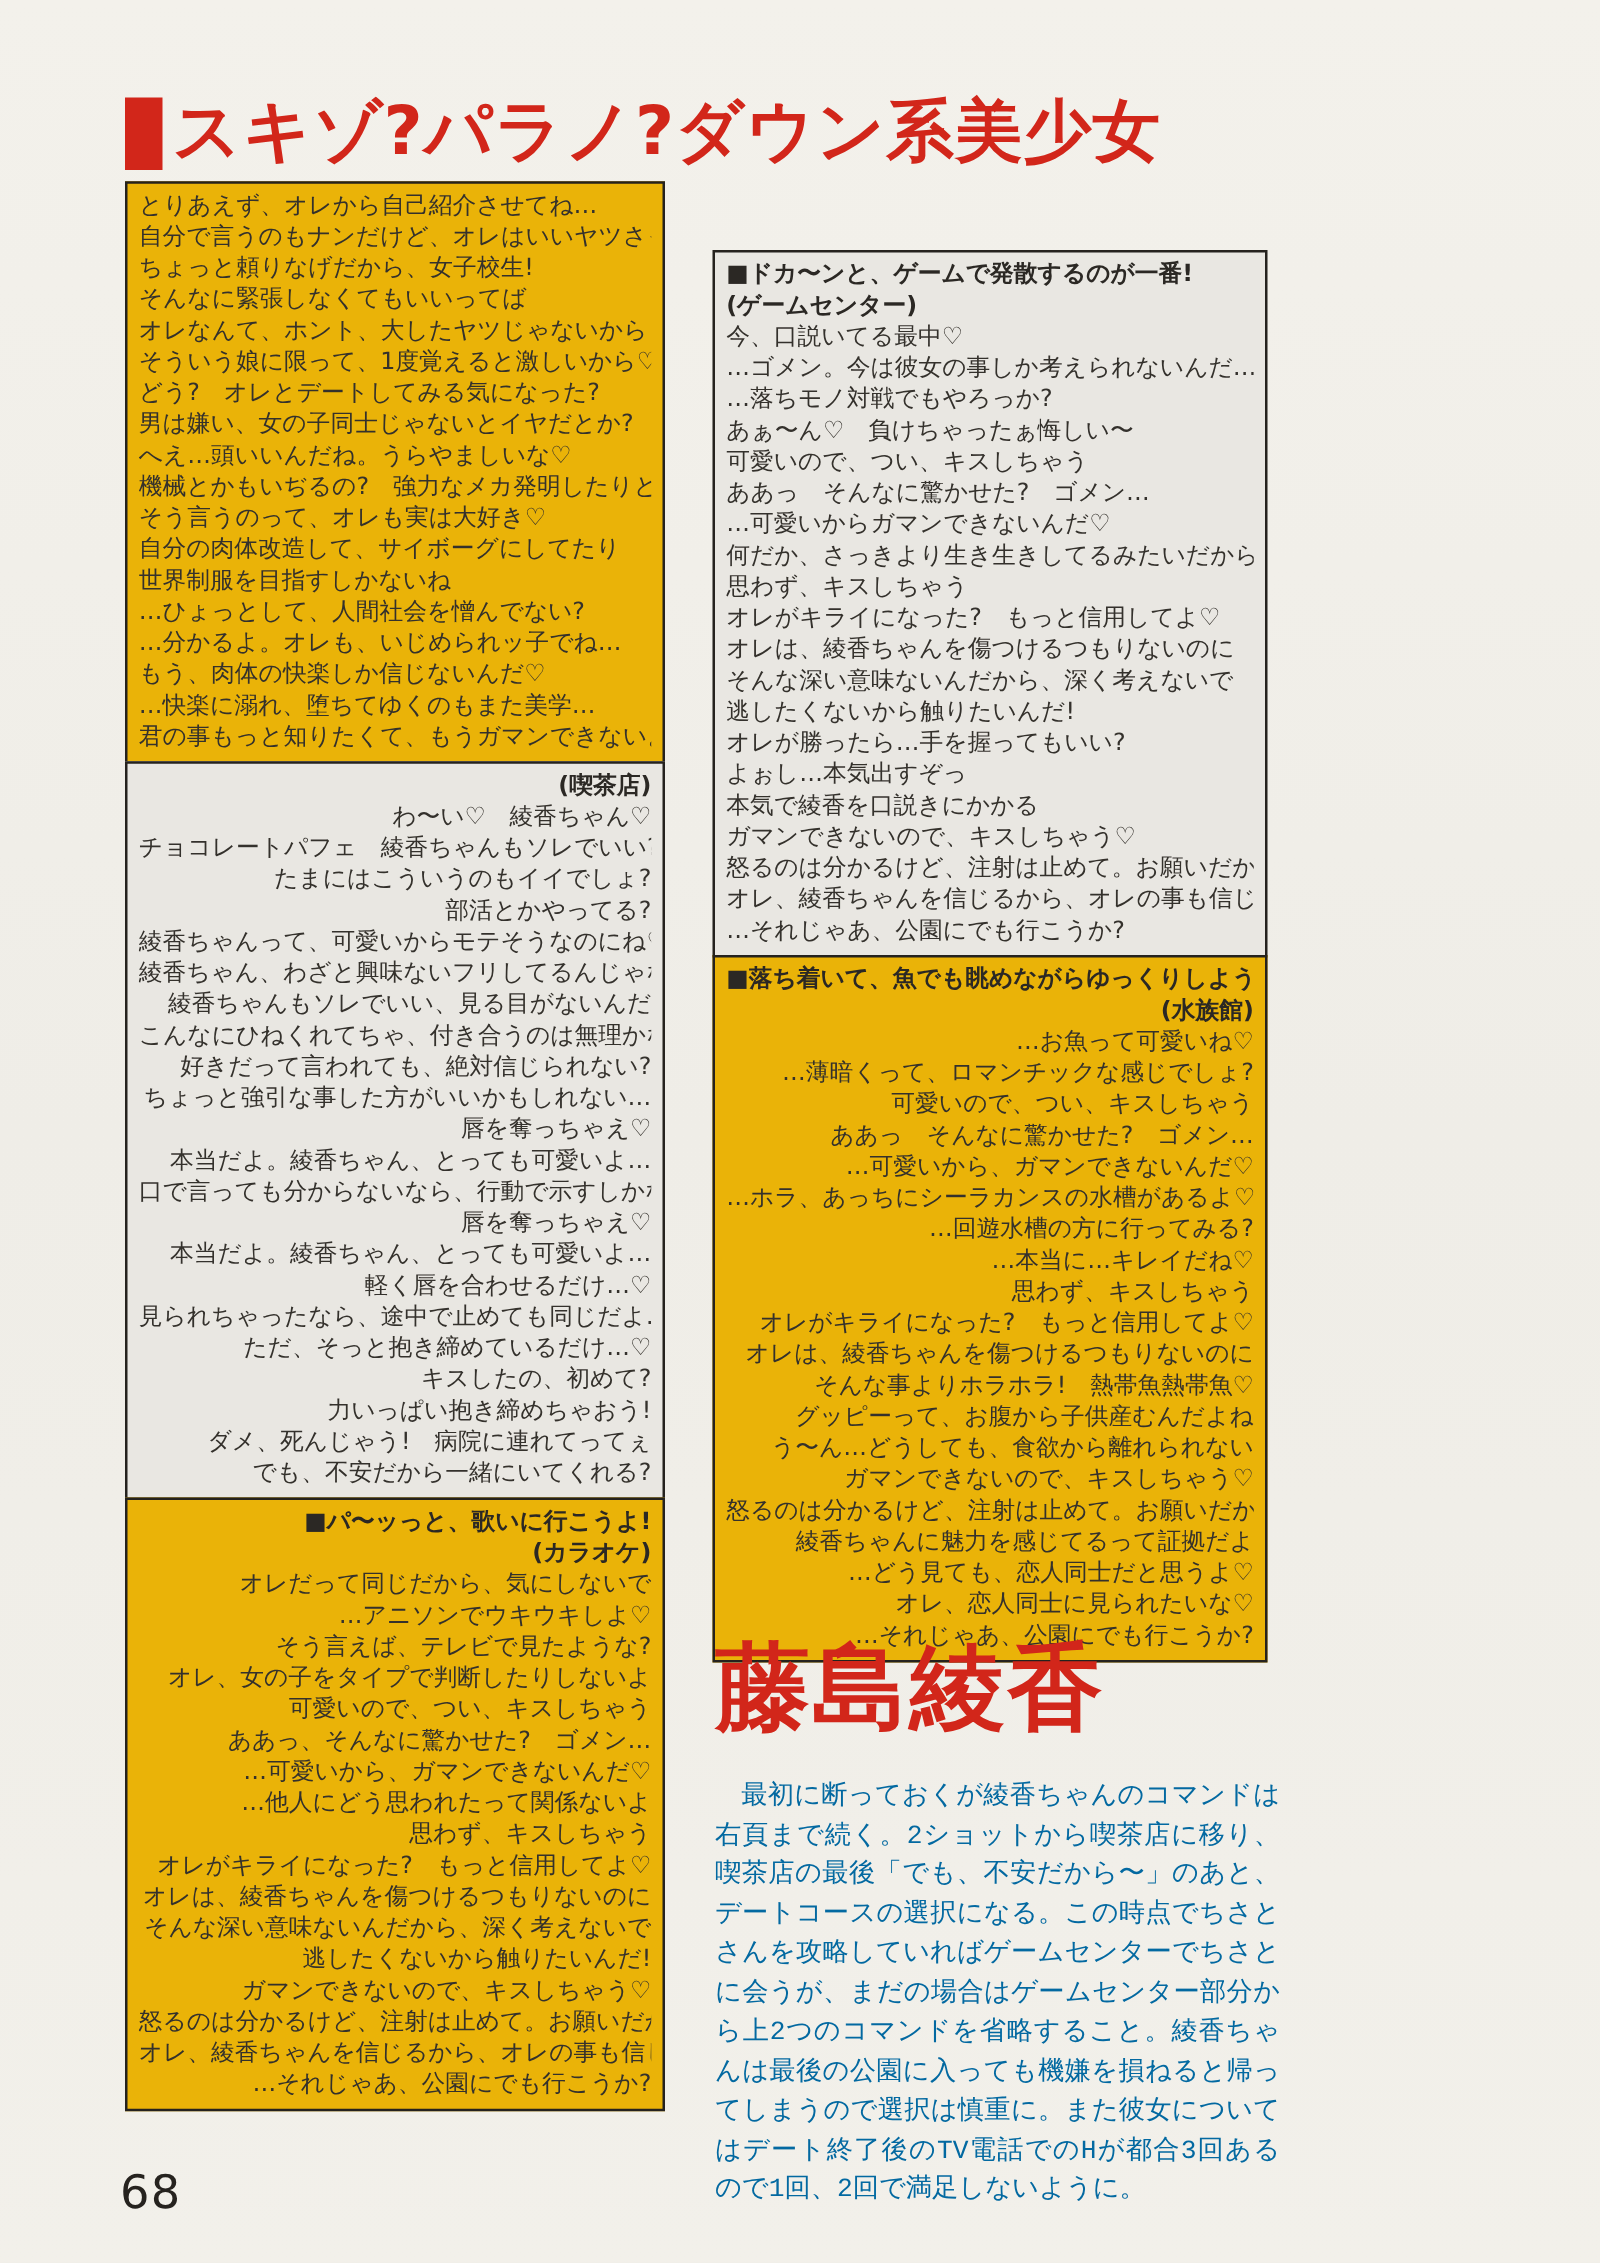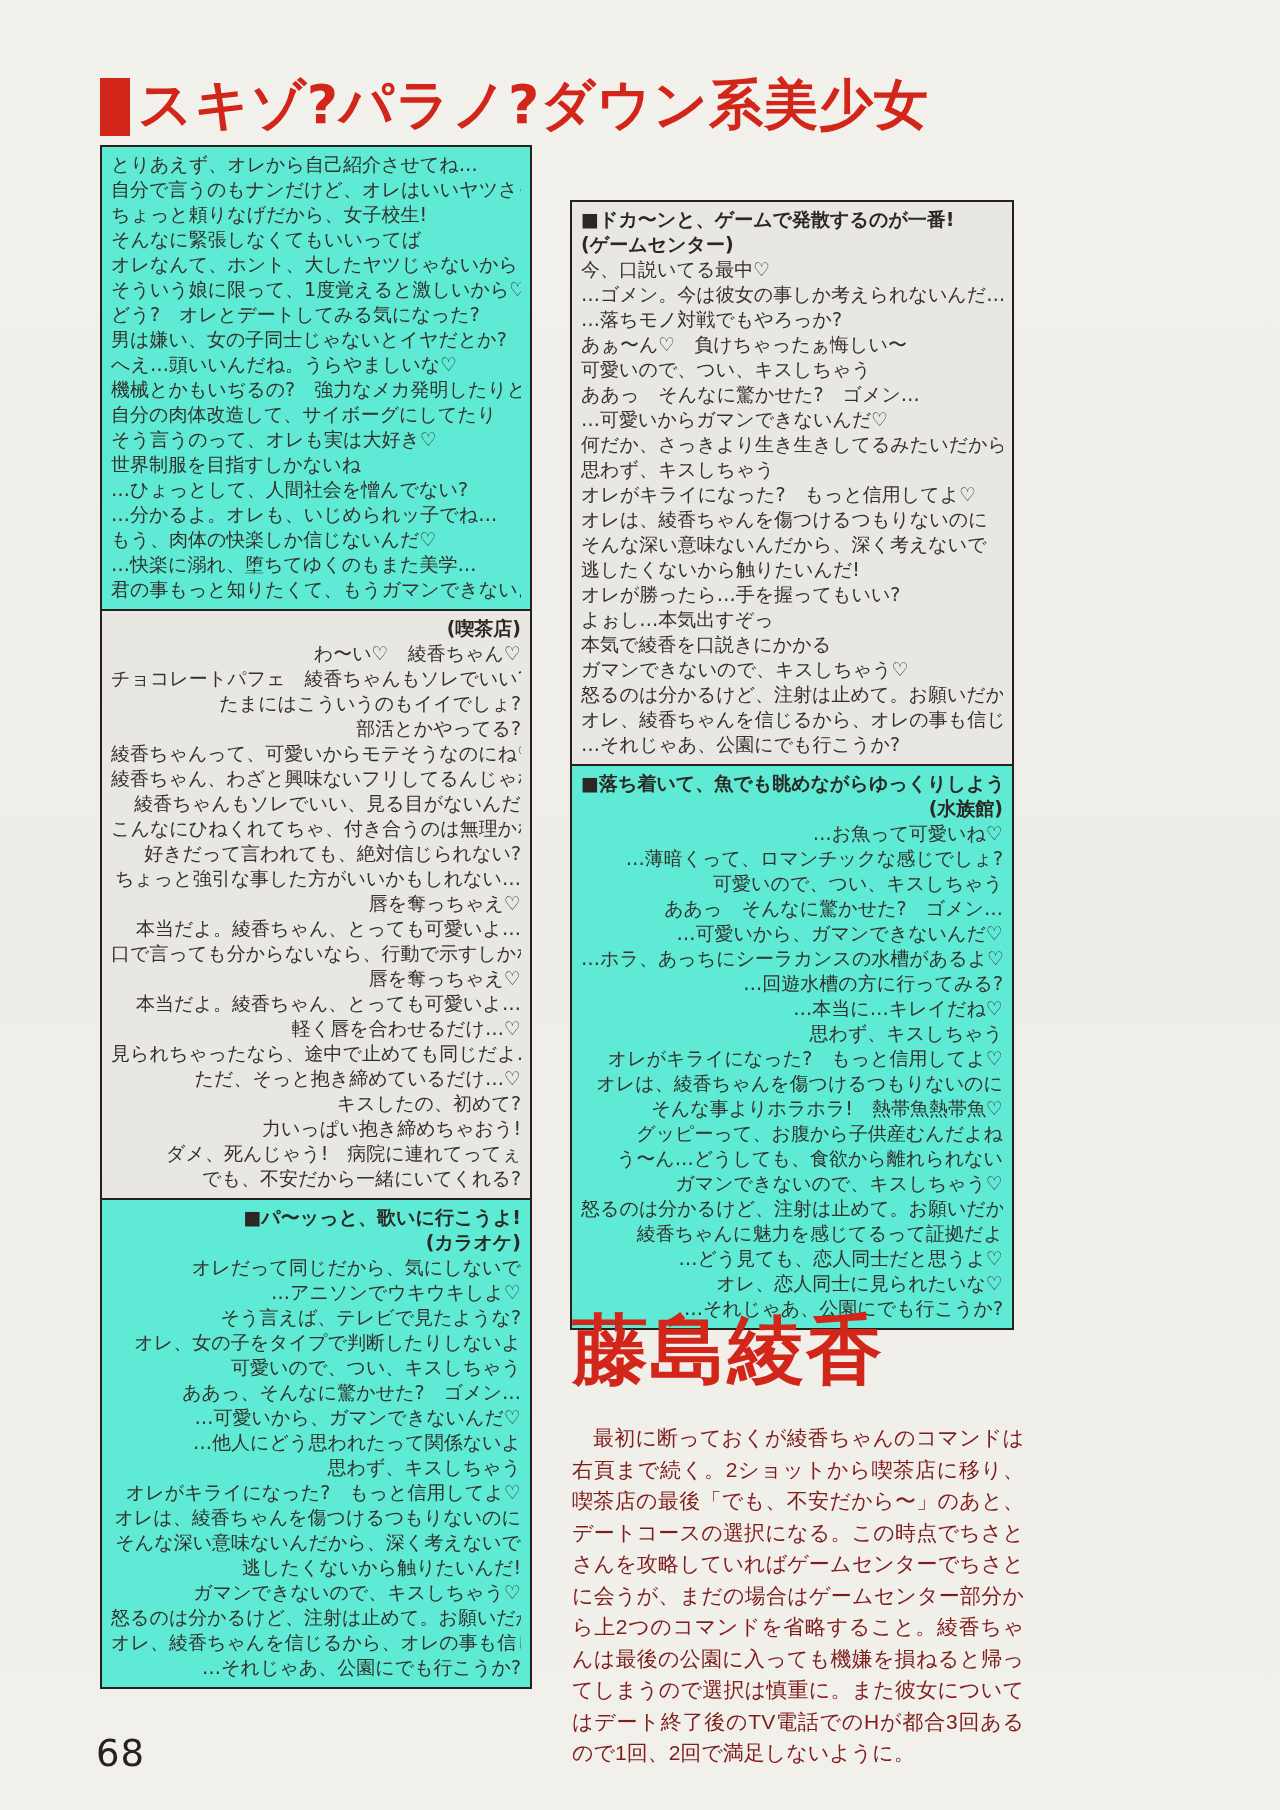--- a/index.html
+++ b/index.html
@@ -22,33 +22,33 @@
   .col{position:absolute;}
   .col-left{left:100px;top:145px;width:432px;}
   .col-right{left:570px;top:160px;width:444px;margin-top:40px;}
   .block{
     border:2px solid #25221e;
     padding:5px 9px 7px 9px;
     font-size:19px;line-height:25px;color:#34312c;
     box-sizing:border-box;
   }
   .block + .block{margin-top:-2px;text-align:right;}
-  .block.pink{background:#5eead4;}
+  .block.pink{background:#eab308;}
   .block.grey{background:#e9e7e2;}
   .tline{white-space:nowrap;overflow:hidden;}
   .tline.hdr,.tline.loc{font-weight:bold;color:#2b2824;}
   .char-name{
     position:absolute;left:572px;top:1308px;
     color:#d2261a;font-size:76px;font-weight:bold;line-height:84px;
     letter-spacing:2px;white-space:nowrap;
   }
   .strategy{
     position:absolute;left:572px;top:1422px;width:452px;
-    font-family:Liberation Sans, sans-serif;
-    font-size:21px;line-height:31.5px;color:#7f1d1d;
+    font-family:Liberation Mono, monospace;
+    font-size:21px;line-height:31.5px;color:#0369a1;
     text-align:justify;text-indent:1em;
   }
   .page-number{
     position:absolute;left:96px;top:1732px;
     font-size:37px;color:#26231f;letter-spacing:1px;
   }
 </style>
 </head>
 <body>
 
@@ -64,22 +64,22 @@
       <div class="tline">とりあえず、オレから自己紹介させてね…</div>
       <div class="tline">自分で言うのもナンだけど、オレはいいヤツさっ</div>
       <div class="tline">ちょっと頼りなげだから、女子校生!</div>
       <div class="tline">そんなに緊張しなくてもいいってば</div>
       <div class="tline">オレなんて、ホント、大したヤツじゃないから</div>
       <div class="tline">そういう娘に限って、1度覚えると激しいから♡</div>
       <div class="tline">どう?　オレとデートしてみる気になった?</div>
       <div class="tline">男は嫌い、女の子同士じゃないとイヤだとか?</div>
       <div class="tline">へえ…頭いいんだね。うらやましいな♡</div>
       <div class="tline">機械とかもいぢるの?　強力なメカ発明したりとか?</div>
+      <div class="tline">そう言うのって、オレも実は大好き♡</div>
       <div class="tline">自分の肉体改造して、サイボーグにしてたり</div>
-      <div class="tline">そう言うのって、オレも実は大好き♡</div>
       <div class="tline">世界制服を目指すしかないね</div>
       <div class="tline">…ひょっとして、人間社会を憎んでない?</div>
       <div class="tline">…分かるよ。オレも、いじめられッ子でね…</div>
       <div class="tline">もう、肉体の快楽しか信じないんだ♡</div>
       <div class="tline">…快楽に溺れ、堕ちてゆくのもまた美学…</div>
       <div class="tline">君の事もっと知りたくて、もうガマンできないよ!</div>
     </div>
   <div class="block grey">
       <div class="tline loc">(喫茶店)</div>
       <div class="tline">わ〜い♡　綾香ちゃん♡</div>

